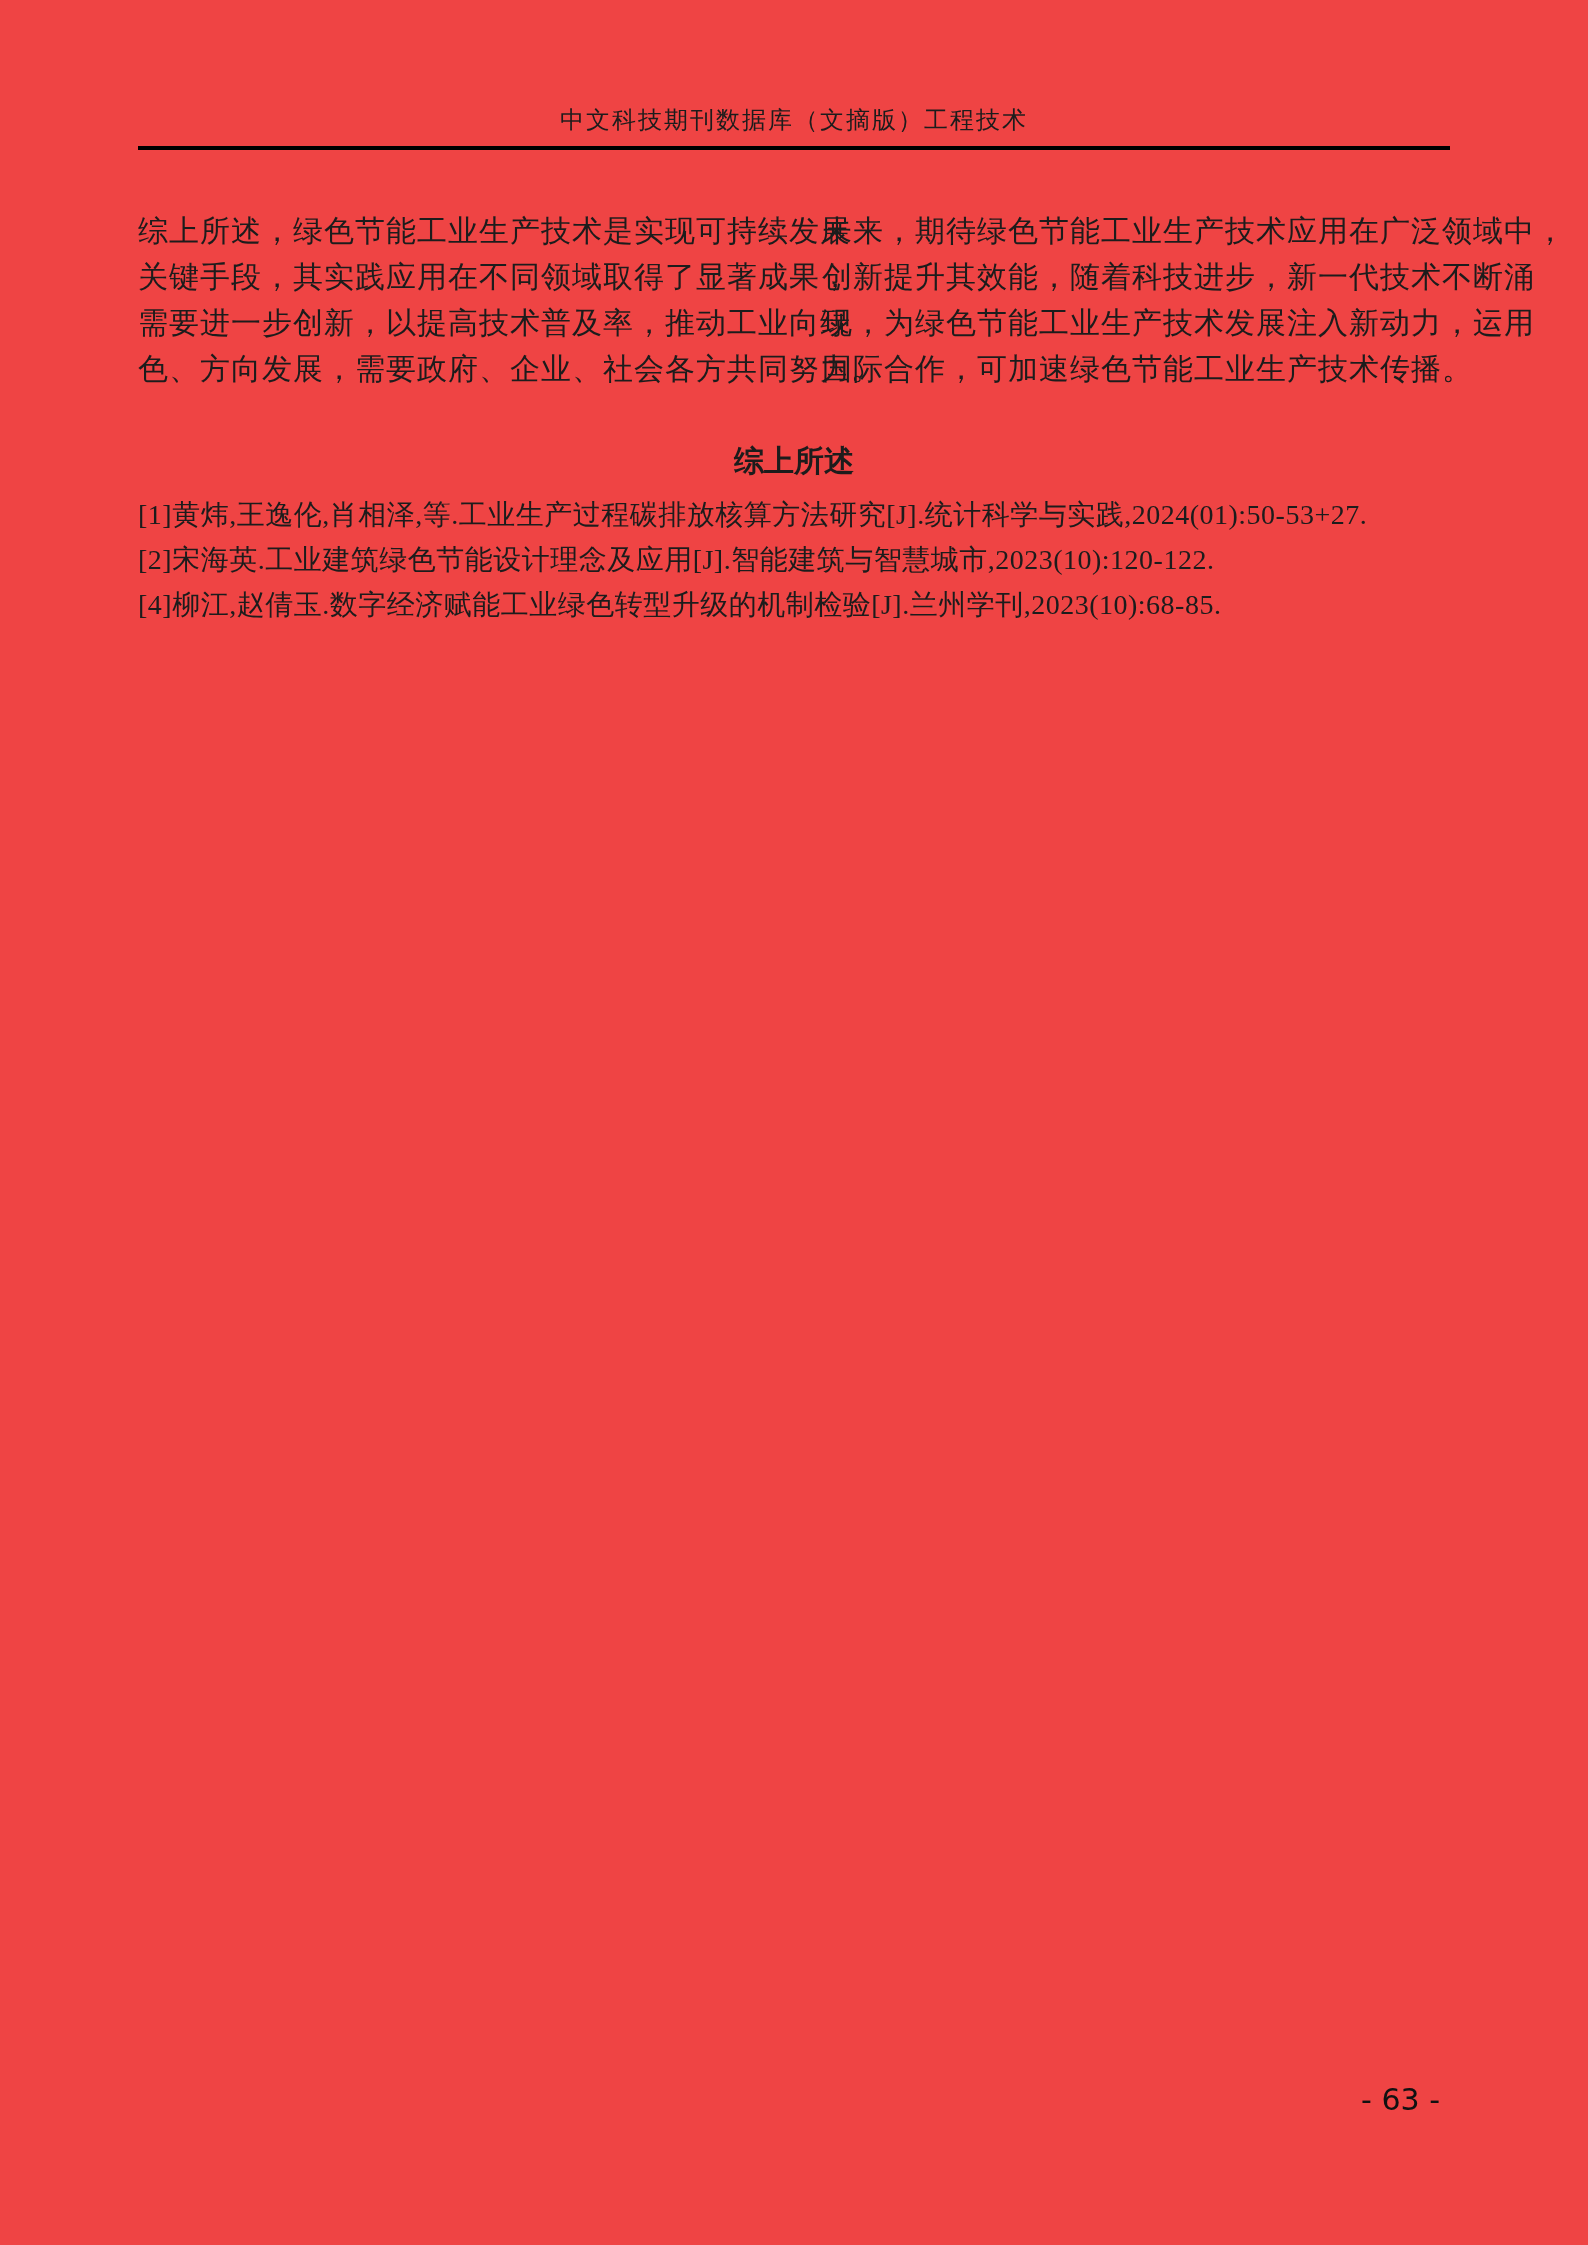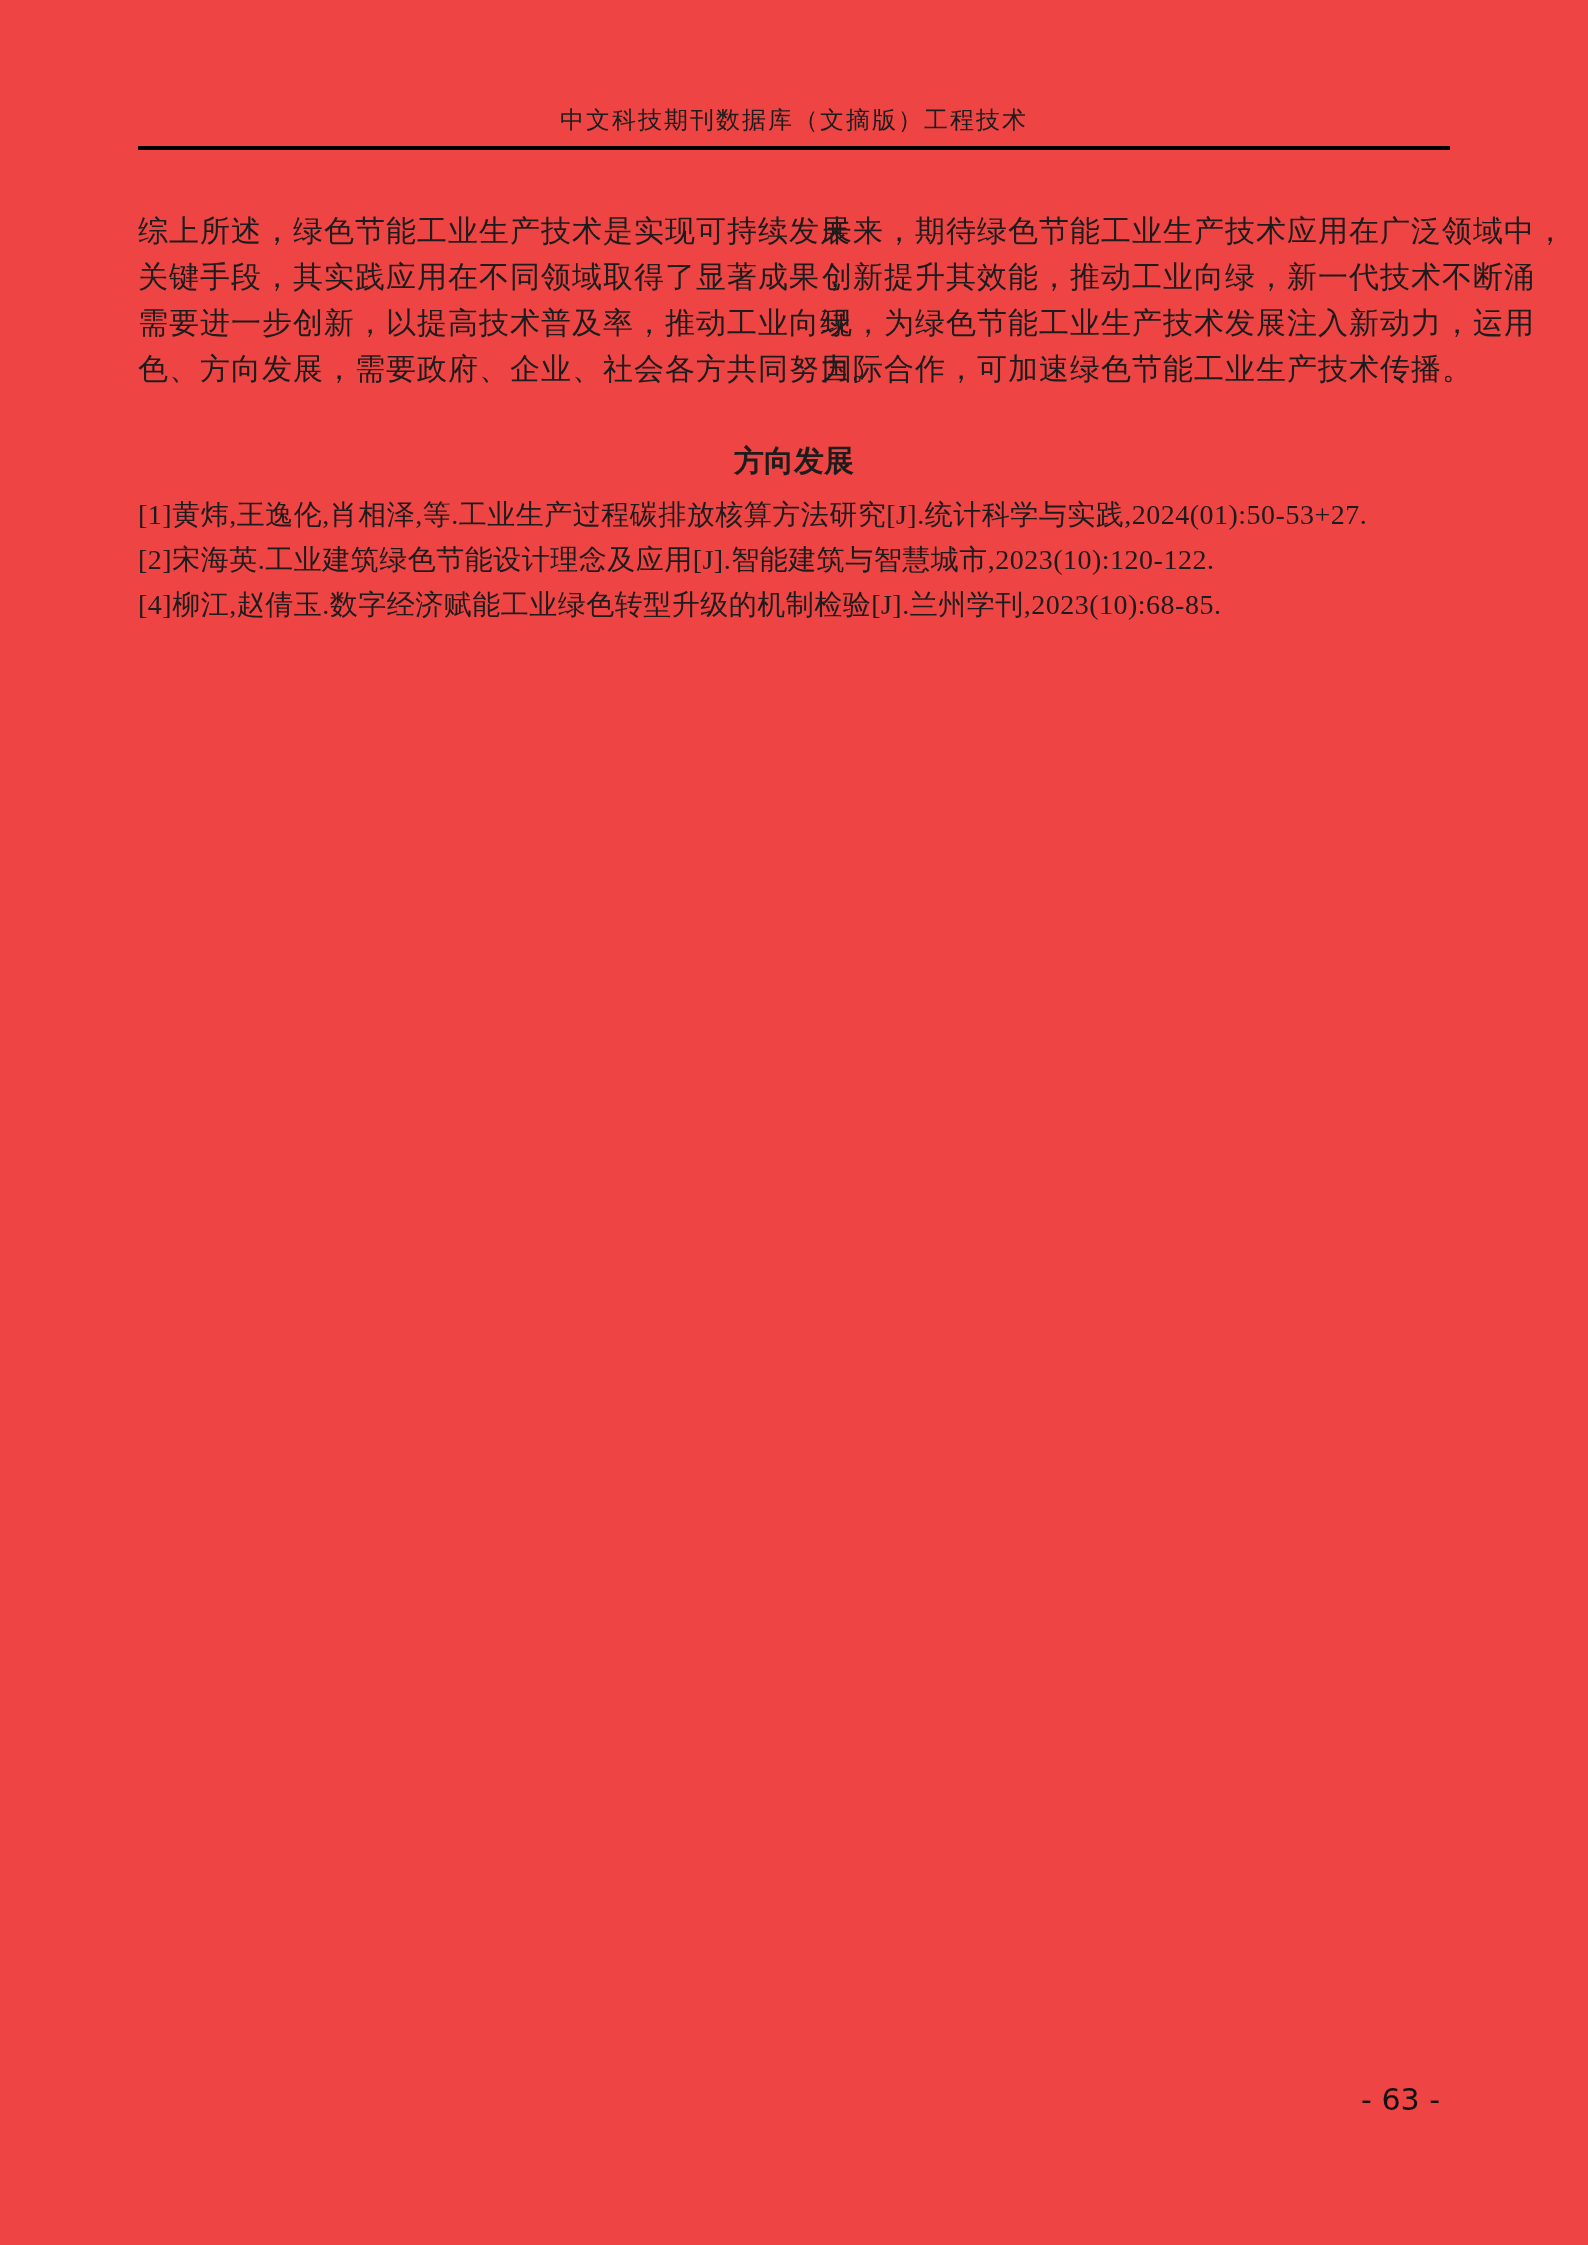--- a/index.html
+++ b/index.html
@@ -91,27 +91,27 @@
 
     <div class="columns">
       <div class="column">
         <div class="col-line">综上所述，绿色节能工业生产技术是实现可持续发展</div>
         <div class="col-line">关键手段，其实践应用在不同领域取得了显著成果，</div>
         <div class="col-line">需要进一步创新，以提高技术普及率，推动工业向绿</div>
         <div class="col-line">色、方向发展，需要政府、企业、社会各方共同努力。</div>
       </div>
       <div class="column">
         <div class="col-line">未来，期待绿色节能工业生产技术应用在广泛领域中，</div>
-        <div class="col-line">创新提升其效能，推动工业向绿，新一代技术不断涌</div>
+        <div class="col-line">创新提升其效能，随着科技进步，新一代技术不断涌</div>
         <div class="col-line">现，为绿色节能工业生产技术发展注入新动力，运用</div>
         <div class="col-line center-line">国际合作，可加速绿色节能工业生产技术传播。</div>
       </div>
     </div>
 
-    <div class="ref-heading">方向发展</div>
+    <div class="ref-heading">综上所述</div>
 
     <div class="ref-list">
       <div class="ref-item">[1]黄炜,王逸伦,肖相泽,等.工业生产过程碳排放核算方法研究[J].统计科学与实践,2024(01):50-53+27.</div>
       <div class="ref-item">[2]宋海英.工业建筑绿色节能设计理念及应用[J].智能建筑与智慧城市,2023(10):120-122.</div>
       <div class="ref-item">[4]柳江,赵倩玉.数字经济赋能工业绿色转型升级的机制检验[J].兰州学刊,2023(10):68-85.</div>
     </div>
 
   </div>
 
   <div class="page-number">- 63 -</div>

